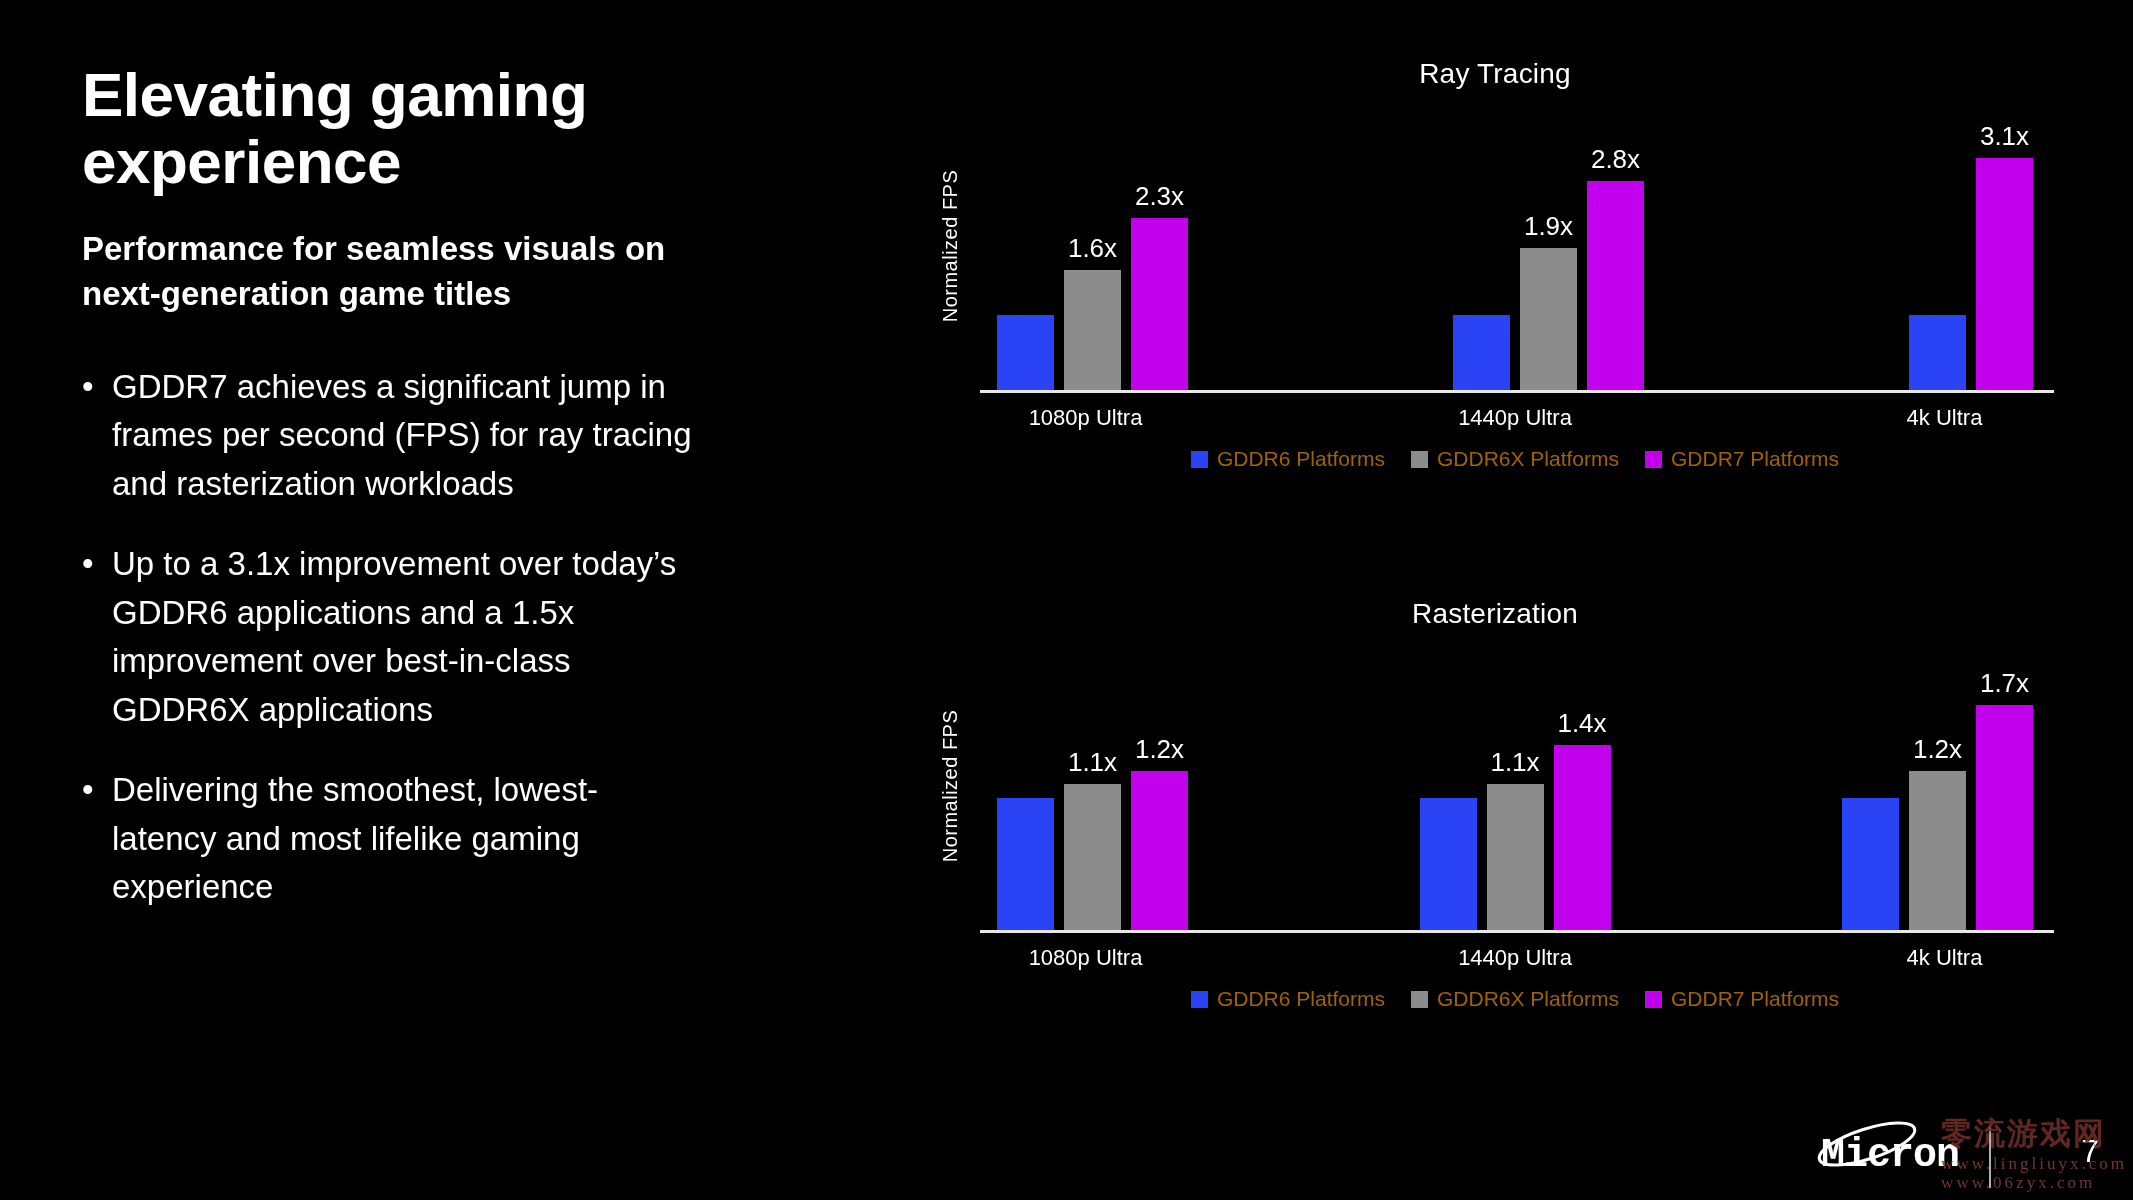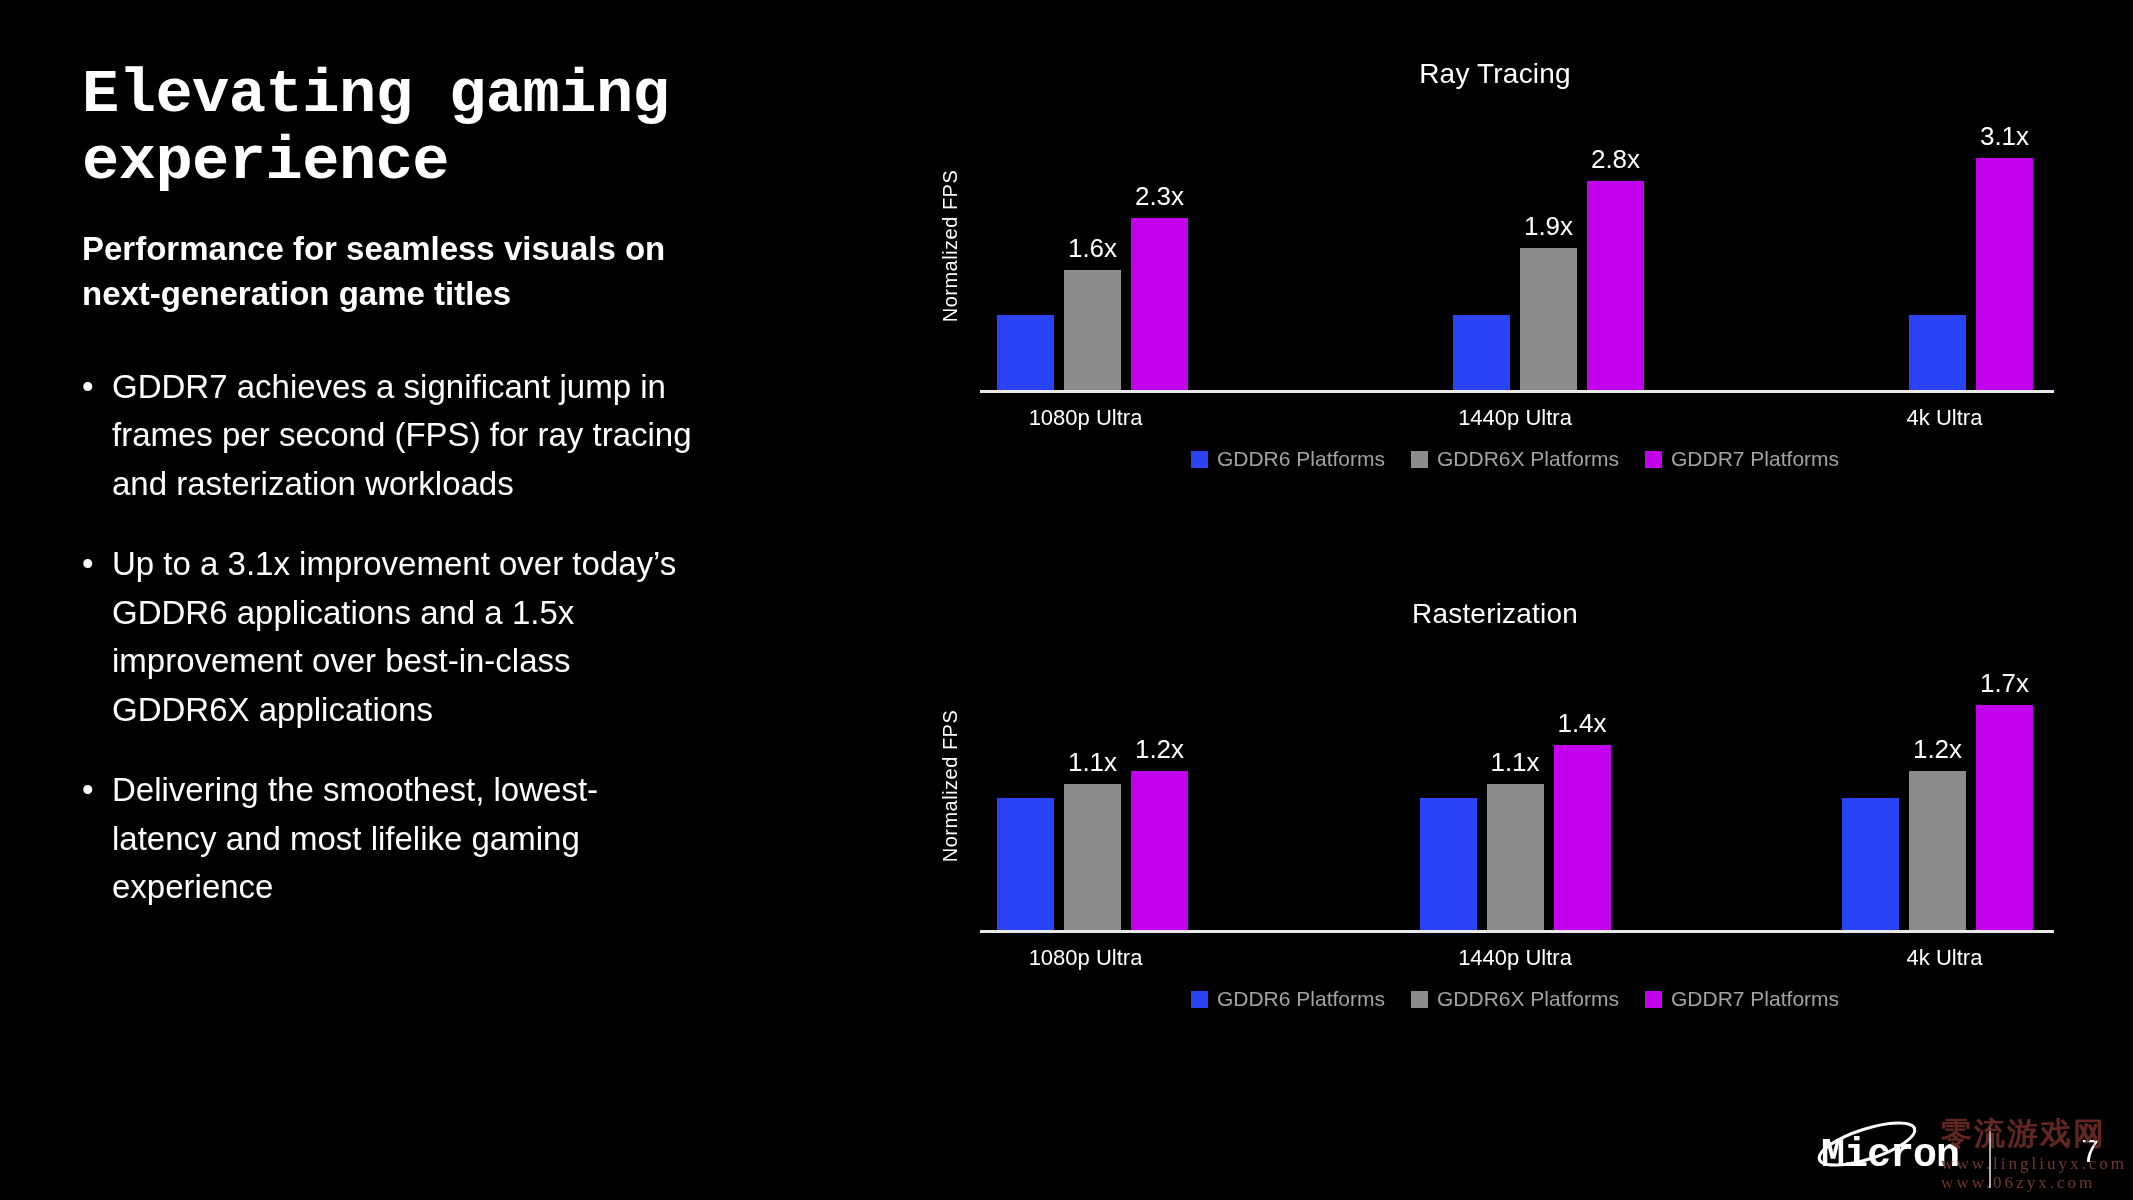--- a/index.html
+++ b/index.html
@@ -8,21 +8,21 @@
     width:2133px; height:1200px;
     font-family:"Liberation Sans", sans-serif;
     color:#fff; position:relative; overflow:hidden;
   }
 
   
   .left-col { position:absolute; left:82px; top:62px; width:700px; }
 
   .slide-title {
     font-size:62px; font-weight:bold; line-height:1.08;
-    letter-spacing:-0.5px; color:#fff;font-family:Liberation Mono, monospace;
+    letter-spacing:-0.5px; color:#fff;
   }
 
   .slide-subtitle {
     margin-top:30px; font-size:33px; line-height:1.38; color:#fff;
     max-width:660px;
     font-weight:bold;
   }
 
   .bullet-list { margin-top:46px; }
   .bullet-item {
@@ -99,21 +99,21 @@
   .x-label-cell {
     width:187px; text-align:center; font-size:22px; color:#fff;
   }
 
   .legend {
     display:flex; justify-content:center; align-items:center;
     gap:26px; margin-top:16px; padding-left:40px;
   }
   .legend-item { display:flex; align-items:center; gap:9px; }
   .legend-swatch { width:17px; height:17px; display:block; }
-  .legend-text { font-size:21px; color:#a3a3a3; white-space:nowrap; }
+  .legend-text { font-size:21px; color:#a16207; white-space:nowrap; }
 
   
   .footer { position:absolute; right:0; bottom:0; width:330px; height:96px; }
 
   .micron-logo {
     position:absolute; left:18px; bottom:22px;
     display:flex; align-items:center;
   }
   .micron-wordmark {
     font-size:40px; font-weight:bold; color:#fff;

